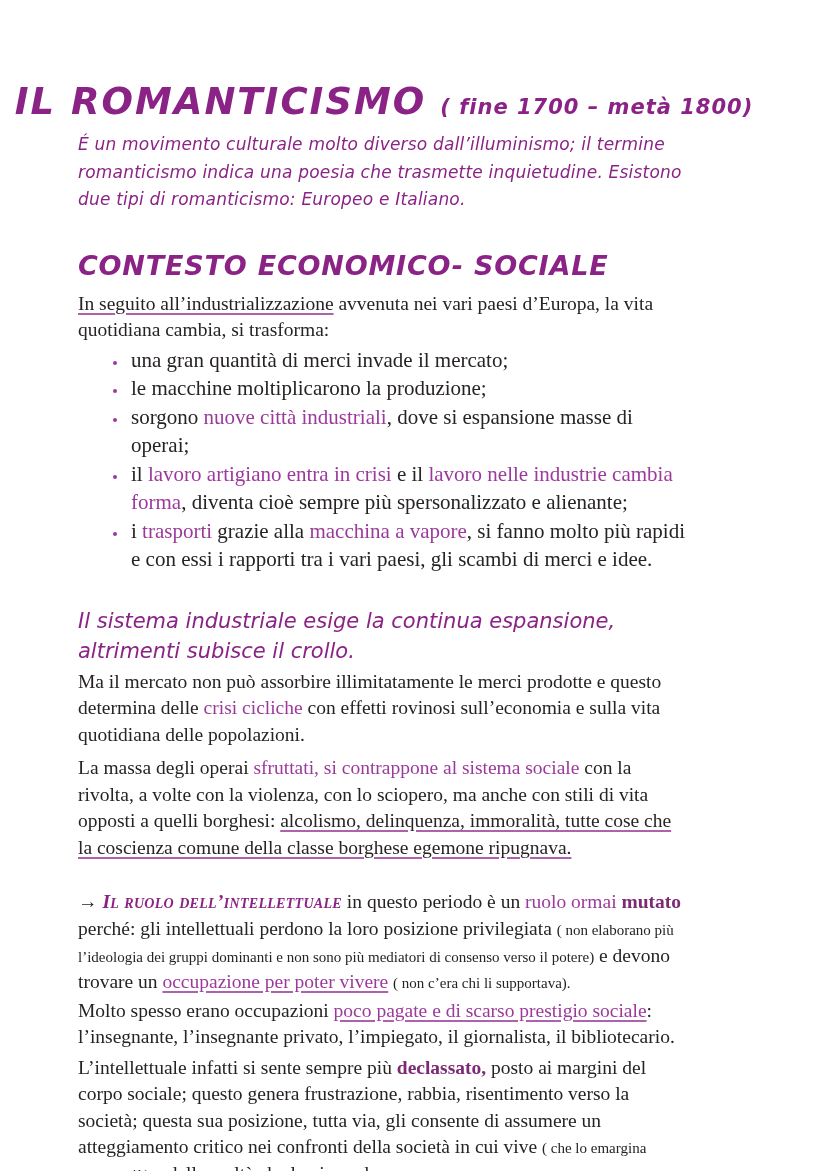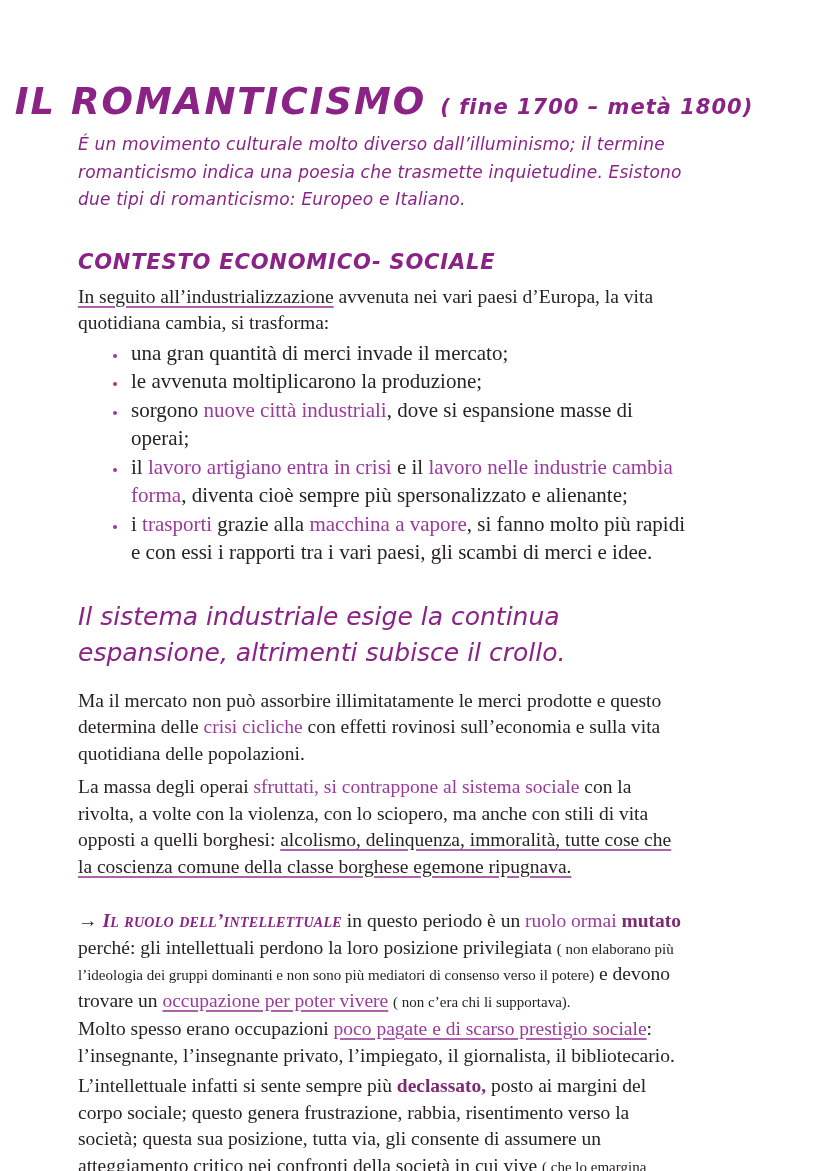--- a/index.html
+++ b/index.html
@@ -31,32 +31,32 @@
     font-family: "DejaVu Sans", sans-serif;
     font-style: italic; font-weight: 600;
     font-size: 21px; letter-spacing: 1px;
     color: var(--heading-purple);
   }
   
   .hand-note {
     font-family: "DejaVu Sans", sans-serif;
     font-style: italic; font-weight: 500;
     color: var(--heading-purple);
-    font-size: 25px; line-height: 1.45;
-    margin: 32px 0 16px 0;
+    font-size: 21px; line-height: 1.45;
+    margin: 32px 0 2px 0;
   }
   .hand-note.intro {
     font-size: 17px; line-height: 1.62;
     margin: 4px 0 0 0; letter-spacing: .2px;
   }
   
   .heading {
     font-family: "DejaVu Sans", sans-serif;
     font-style: italic; font-weight: 700;
-    font-size: 21px; letter-spacing: .8px;
+    font-size: 27px; letter-spacing: .8px;
     color: var(--heading-purple);
     margin: 36px 0 10px 0;
   }
   
   .para { font-size: 19.5px; line-height: 1.36; margin: 0; }
   .bullets { margin: 2px 0 0 0; padding-left: 50px; }
   .bullets li { font-size: 21px; line-height: 1.36; padding-left: 3px; }
   .bullets li::marker { color: var(--body-purple); font-size: 15px; }
 
   
@@ -96,21 +96,21 @@
   <div class="title-row" data-name="document-title">
     <span class="title-main" data-name="page-title">IL ROMANTICISMO</span>
     <span class="title-paren" data-name="title-period-note">( fine 1700 – metà 1800)</span>
   </div>
   <div data-name="document-body">
       <p class="hand-note intro" data-name="intro-note">É un movimento culturale molto diverso dall’illuminismo; il termine romanticismo indica una poesia che trasmette inquietudine. Esistono due tipi di romanticismo: Europeo e Italiano.</p>
       <h2 class="heading" data-name="section-heading-contesto">CONTESTO ECONOMICO- SOCIALE</h2>
       <p class="para" data-name="industrializzazione-paragraph"><span class="s-u" data-name="text-segment">In seguito all’industrializzazione</span><span class="s-n" data-name="text-segment"> avvenuta nei vari paesi d’Europa, la vita quotidiana cambia, si trasforma:</span></p>
       <ul class="bullets" data-name="effects-bullet-list">
         <li data-name="bullet-item"><span class="s-n" data-name="text-segment">una gran quantità di merci invade il mercato;</span></li>
-        <li data-name="bullet-item"><span class="s-n" data-name="text-segment">le avvenuta moltiplicarono la produzione;</span></li>
+        <li data-name="bullet-item"><span class="s-n" data-name="text-segment">le macchine moltiplicarono la produzione;</span></li>
         <li data-name="bullet-item"><span class="s-n" data-name="text-segment">sorgono </span><span class="s-p" data-name="text-segment">nuove città industriali</span><span class="s-n" data-name="text-segment">, dove si espansione masse di operai;</span></li>
         <li data-name="bullet-item"><span class="s-n" data-name="text-segment">il </span><span class="s-p" data-name="text-segment">lavoro artigiano entra in crisi</span><span class="s-n" data-name="text-segment"> e il </span><span class="s-p" data-name="text-segment">lavoro nelle industrie cambia forma</span><span class="s-n" data-name="text-segment">, diventa cioè sempre più spersonalizzato e alienante;</span></li>
         <li data-name="bullet-item"><span class="s-n" data-name="text-segment">i </span><span class="s-p" data-name="text-segment">trasporti</span><span class="s-n" data-name="text-segment"> grazie alla </span><span class="s-p" data-name="text-segment">macchina a vapore</span><span class="s-n" data-name="text-segment">, si fanno molto più rapidi e con essi i rapporti tra i vari paesi, gli scambi di merci e idee.</span></li>
       </ul>
       <p class="hand-note" data-name="industrial-system-note">Il sistema industriale esige la continua espansione, altrimenti subisce il crollo.</p>
       <p class="para" data-name="market-crisis-paragraph"><span class="s-n" data-name="text-segment">Ma il mercato non può assorbire illimitatamente le merci prodotte e questo determina delle </span><span class="s-p" data-name="text-segment">crisi cicliche</span><span class="s-n" data-name="text-segment"> con effetti rovinosi sull’economia e sulla vita quotidiana delle popolazioni.</span></p>
       <p class="para" data-name="workers-paragraph"><span class="s-n" data-name="text-segment">La massa degli operai </span><span class="s-p" data-name="text-segment">sfruttati, si contrappone al sistema sociale</span><span class="s-n" data-name="text-segment"> con la rivolta, a volte con la violenza, con lo sciopero, ma anche con stili di vita opposti a quelli borghesi: </span><span class="s-u" data-name="text-segment">alcolismo, delinquenza, immoralità, tutte cose che la coscienza comune della classe borghese egemone ripugnava.</span></p>
       <p class="para" data-name="intellectual-role-paragraph"><span class="s-n" data-name="text-segment">→ </span><span class="s-sc" data-name="text-segment">Il ruolo dell’intellettuale</span><span class="s-n" data-name="text-segment"> in questo periodo è un </span><span class="s-p" data-name="text-segment">ruolo ormai </span><span class="s-pb" data-name="text-segment">mutato</span><span class="s-n" data-name="text-segment"> perché: gli intellettuali perdono la loro posizione privilegiata </span><span class="s-sm" data-name="text-segment">( non elaborano più l’ideologia dei gruppi dominanti e non sono più mediatori di consenso verso il potere)</span><span class="s-n" data-name="text-segment"> e devono trovare un </span><span class="s-pu" data-name="text-segment">occupazione per poter vivere</span><span class="s-n" data-name="text-segment"> </span><span class="s-sm" data-name="text-segment">( non c’era chi li supportava).</span></p>
       <p class="para" data-name="occupations-paragraph"><span class="s-n" data-name="text-segment">Molto spesso erano occupazioni </span><span class="s-pu" data-name="text-segment">poco pagate e di scarso prestigio sociale</span><span class="s-n" data-name="text-segment">: l’insegnante, l’insegnante privato, l’impiegato, il giornalista, il bibliotecario.</span></p>
       <p class="para" data-name="declassato-paragraph"><span class="s-n" data-name="text-segment">L’intellettuale infatti si sente sempre più </span><span class="s-pb" data-name="text-segment">declassato,</span><span class="s-n" data-name="text-segment"> posto ai margini del corpo sociale; questo genera frustrazione, rabbia, risentimento verso la società; questa sua posizione, tutta via, gli consente di assumere un atteggiamento critico nei confronti della società in cui vive </span><span class="s-sm" data-name="text-segment">( che lo emargina sempre più)</span><span class="s-n" data-name="text-segment"> e della realtà che lo circonda.</span></p>

